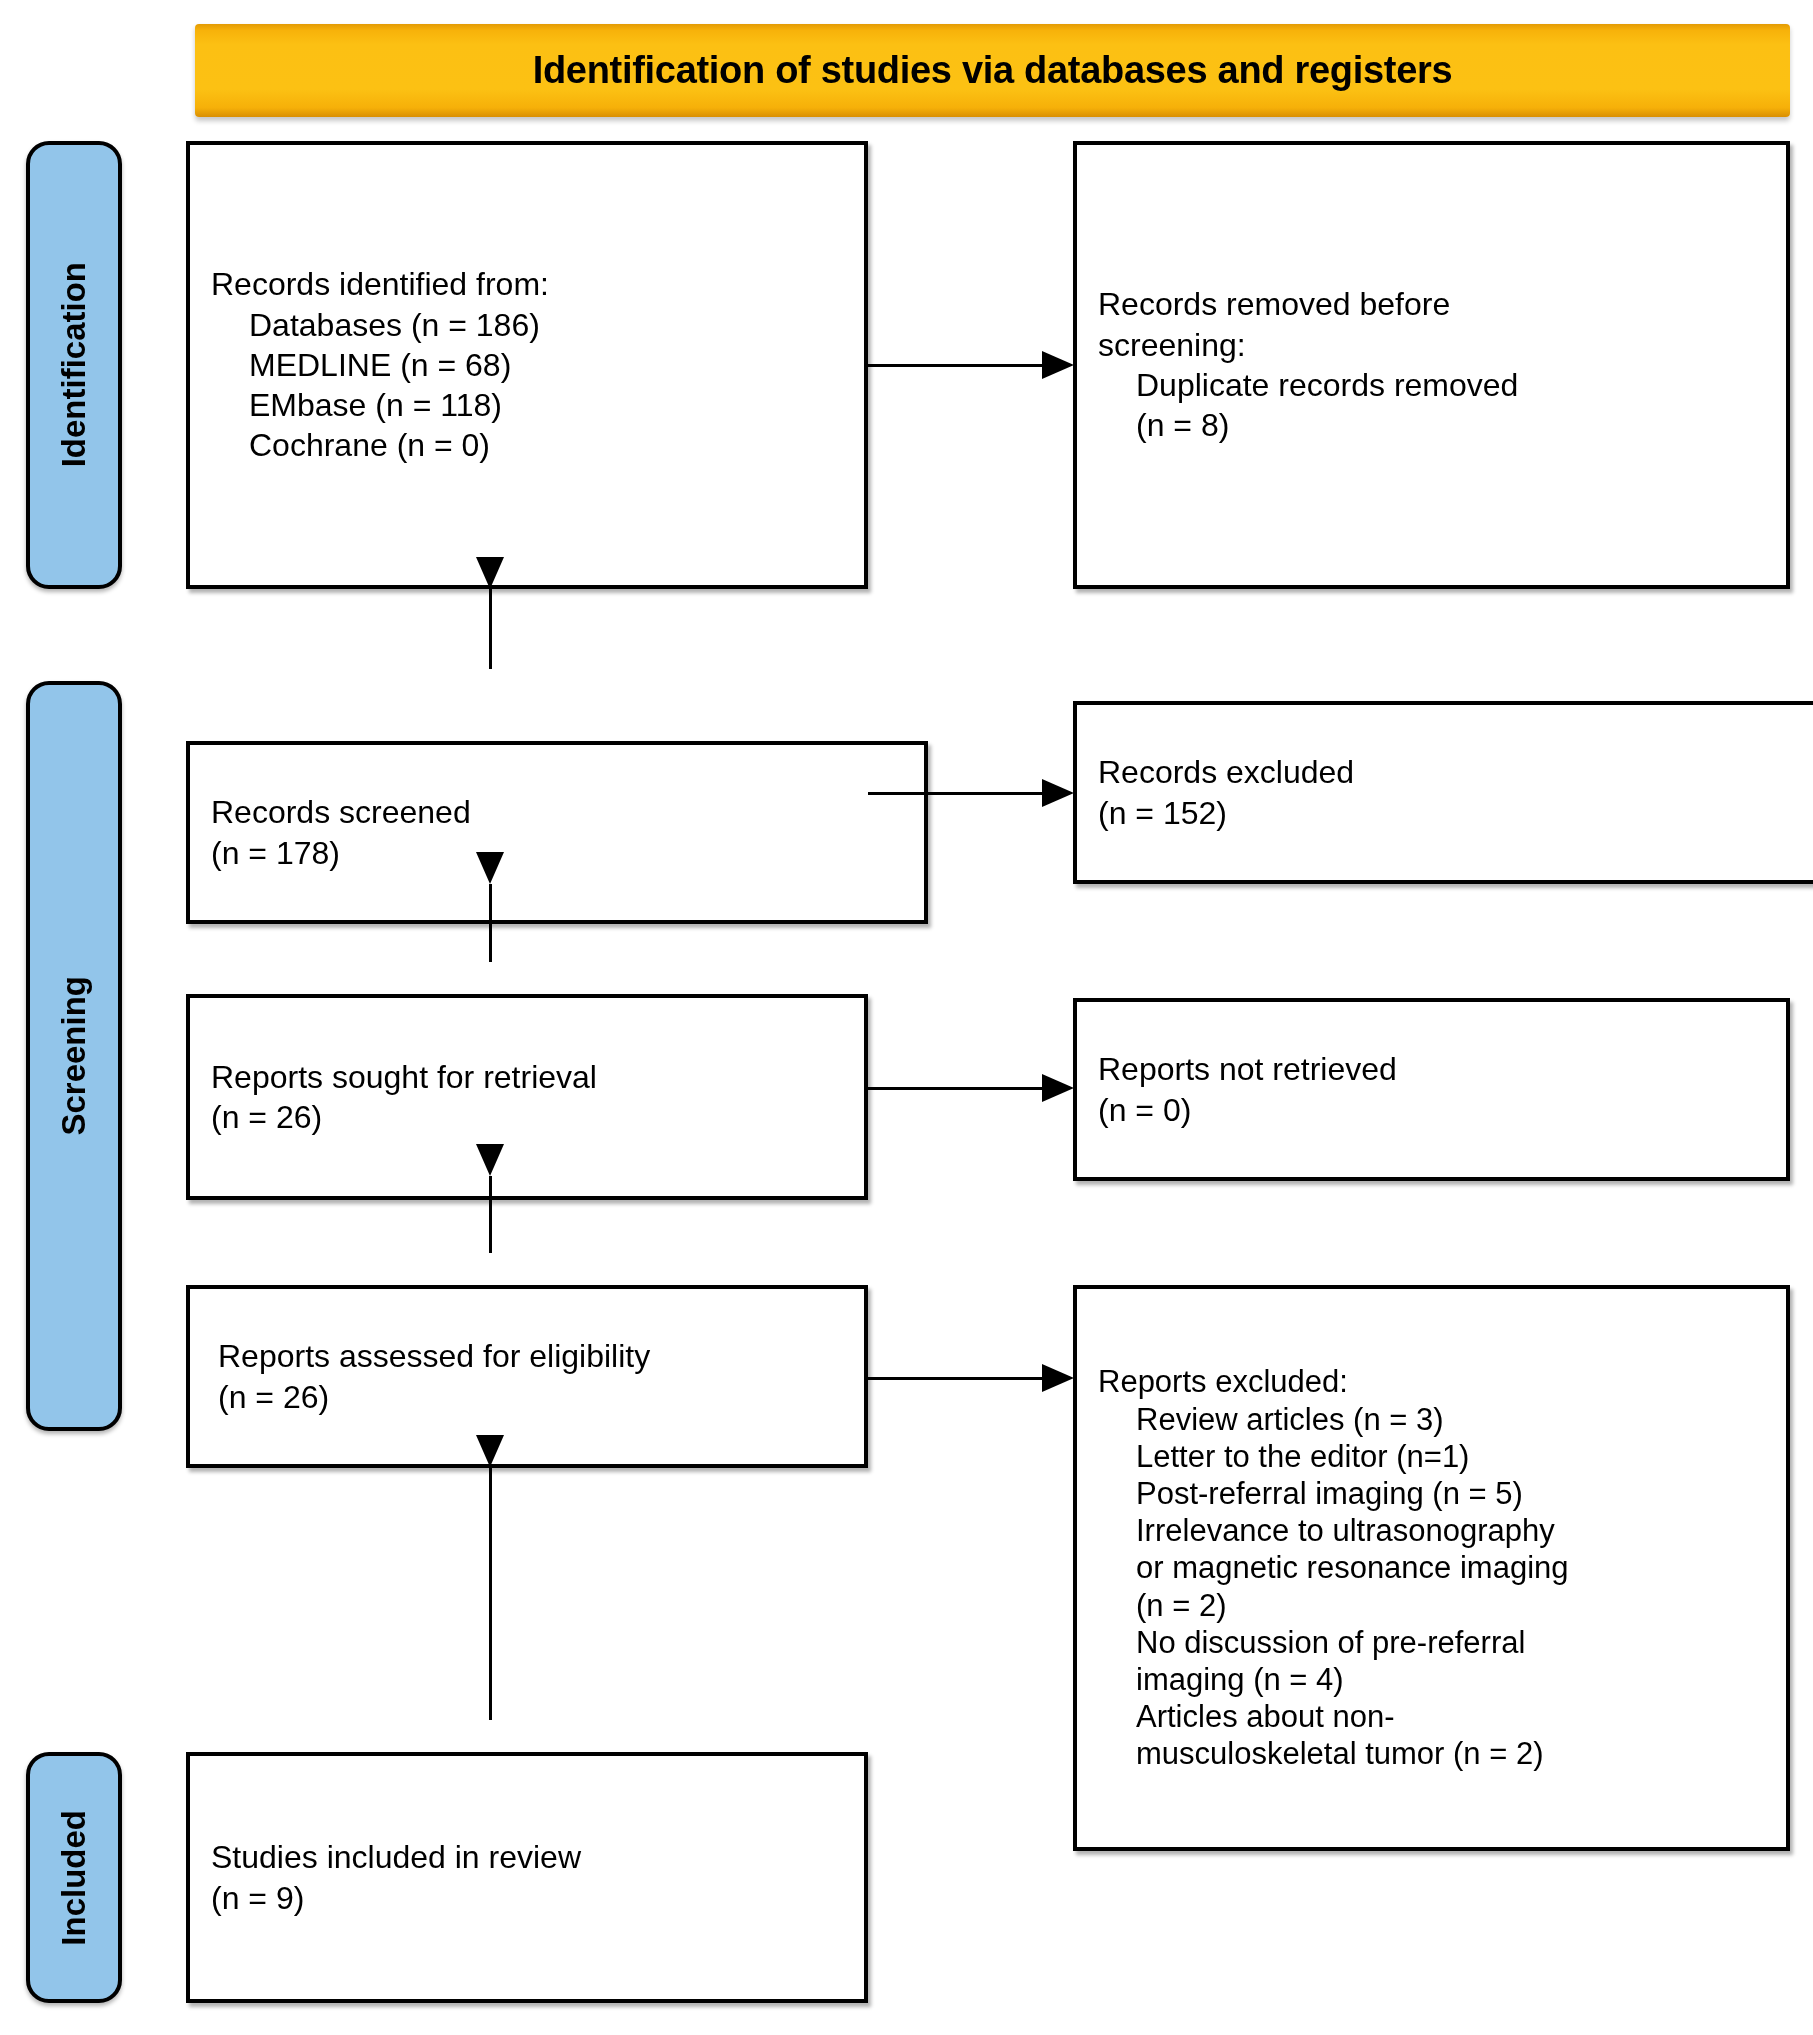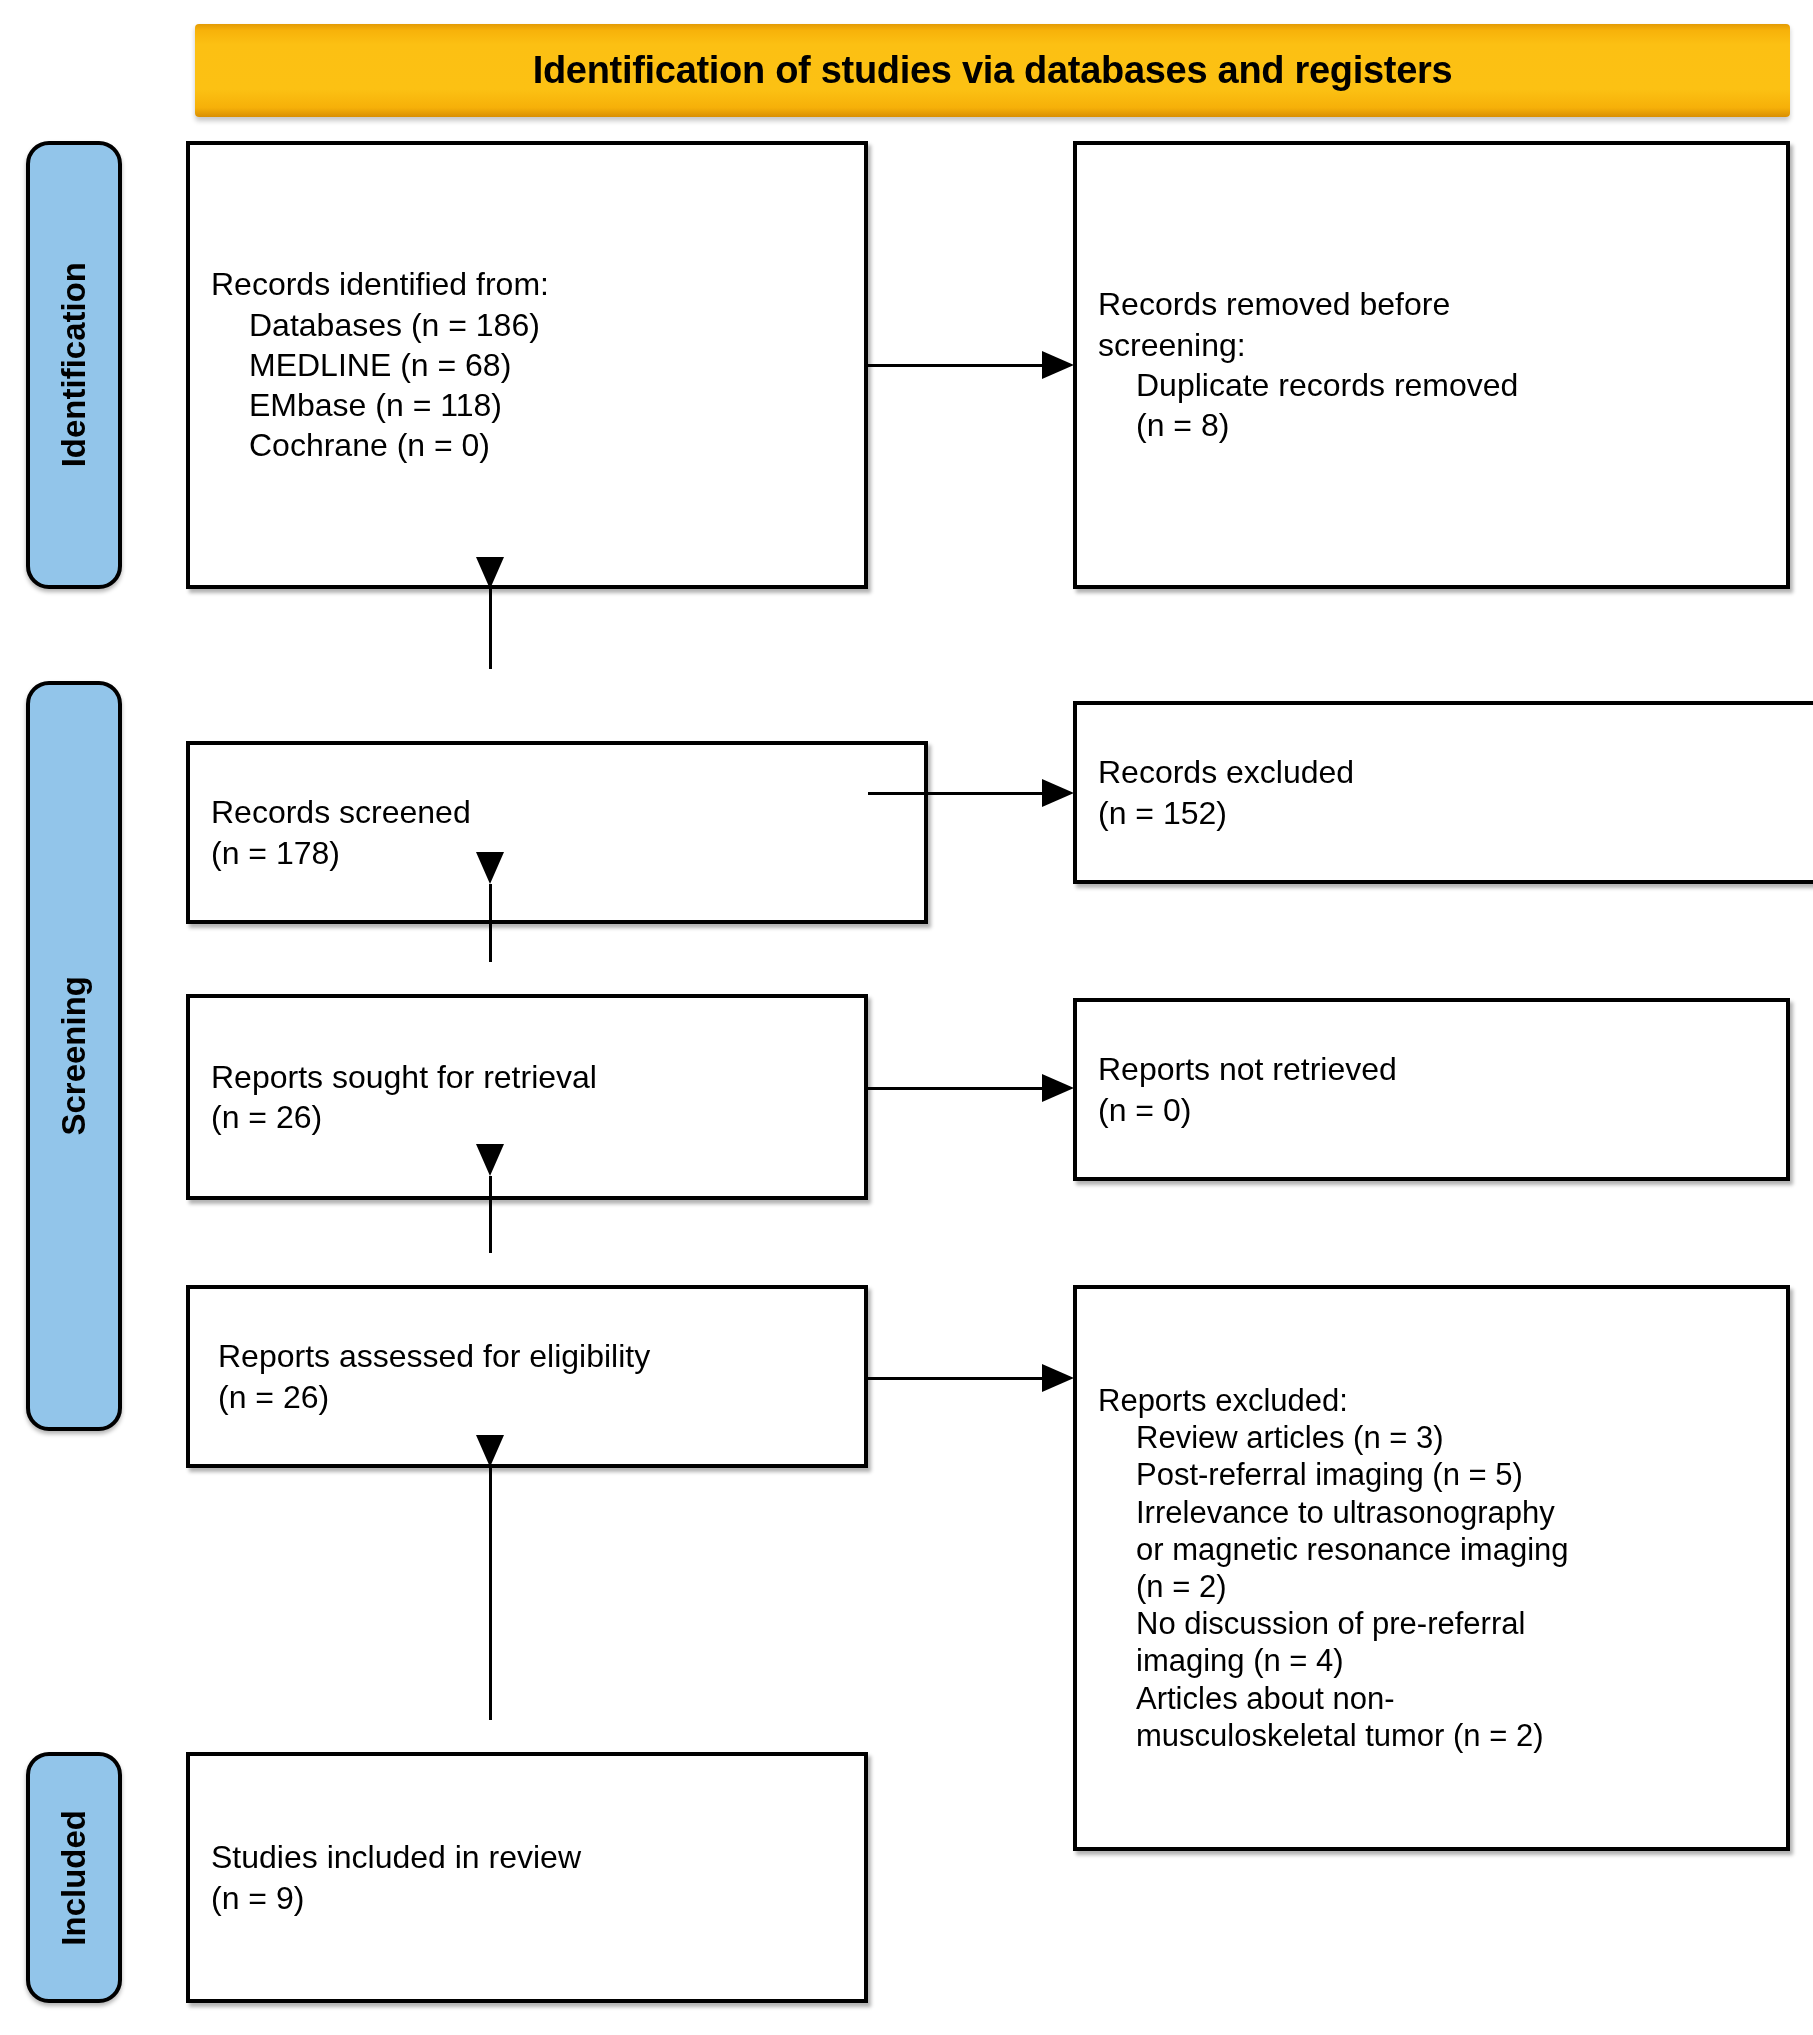--- a/index.html
+++ b/index.html
@@ -221,20 +221,21 @@
   </div>
 
   <div class="box" id="box-assessed">
     <div class="line">Reports assessed for eligibility</div>
     <div class="line">(n = 26)</div>
   </div>
 
   <div class="box" id="box-reportsexcluded">
     <div class="line">Reports excluded:</div>
     <div class="line indent">Review articles (n = 3)</div>
+    <div class="line indent">Letter to the editor (n=1)</div>
     <div class="line indent">Post-referral imaging (n = 5)</div>
     <div class="line indent">Irrelevance to ultrasonography</div>
     <div class="line indent">or magnetic resonance imaging</div>
     <div class="line indent">(n = 2)</div>
     <div class="line indent">No discussion of pre-referral</div>
     <div class="line indent">imaging (n = 4)</div>
     <div class="line indent">Articles about non-</div>
     <div class="line indent">musculoskeletal tumor (n = 2)</div>
   </div>
 

